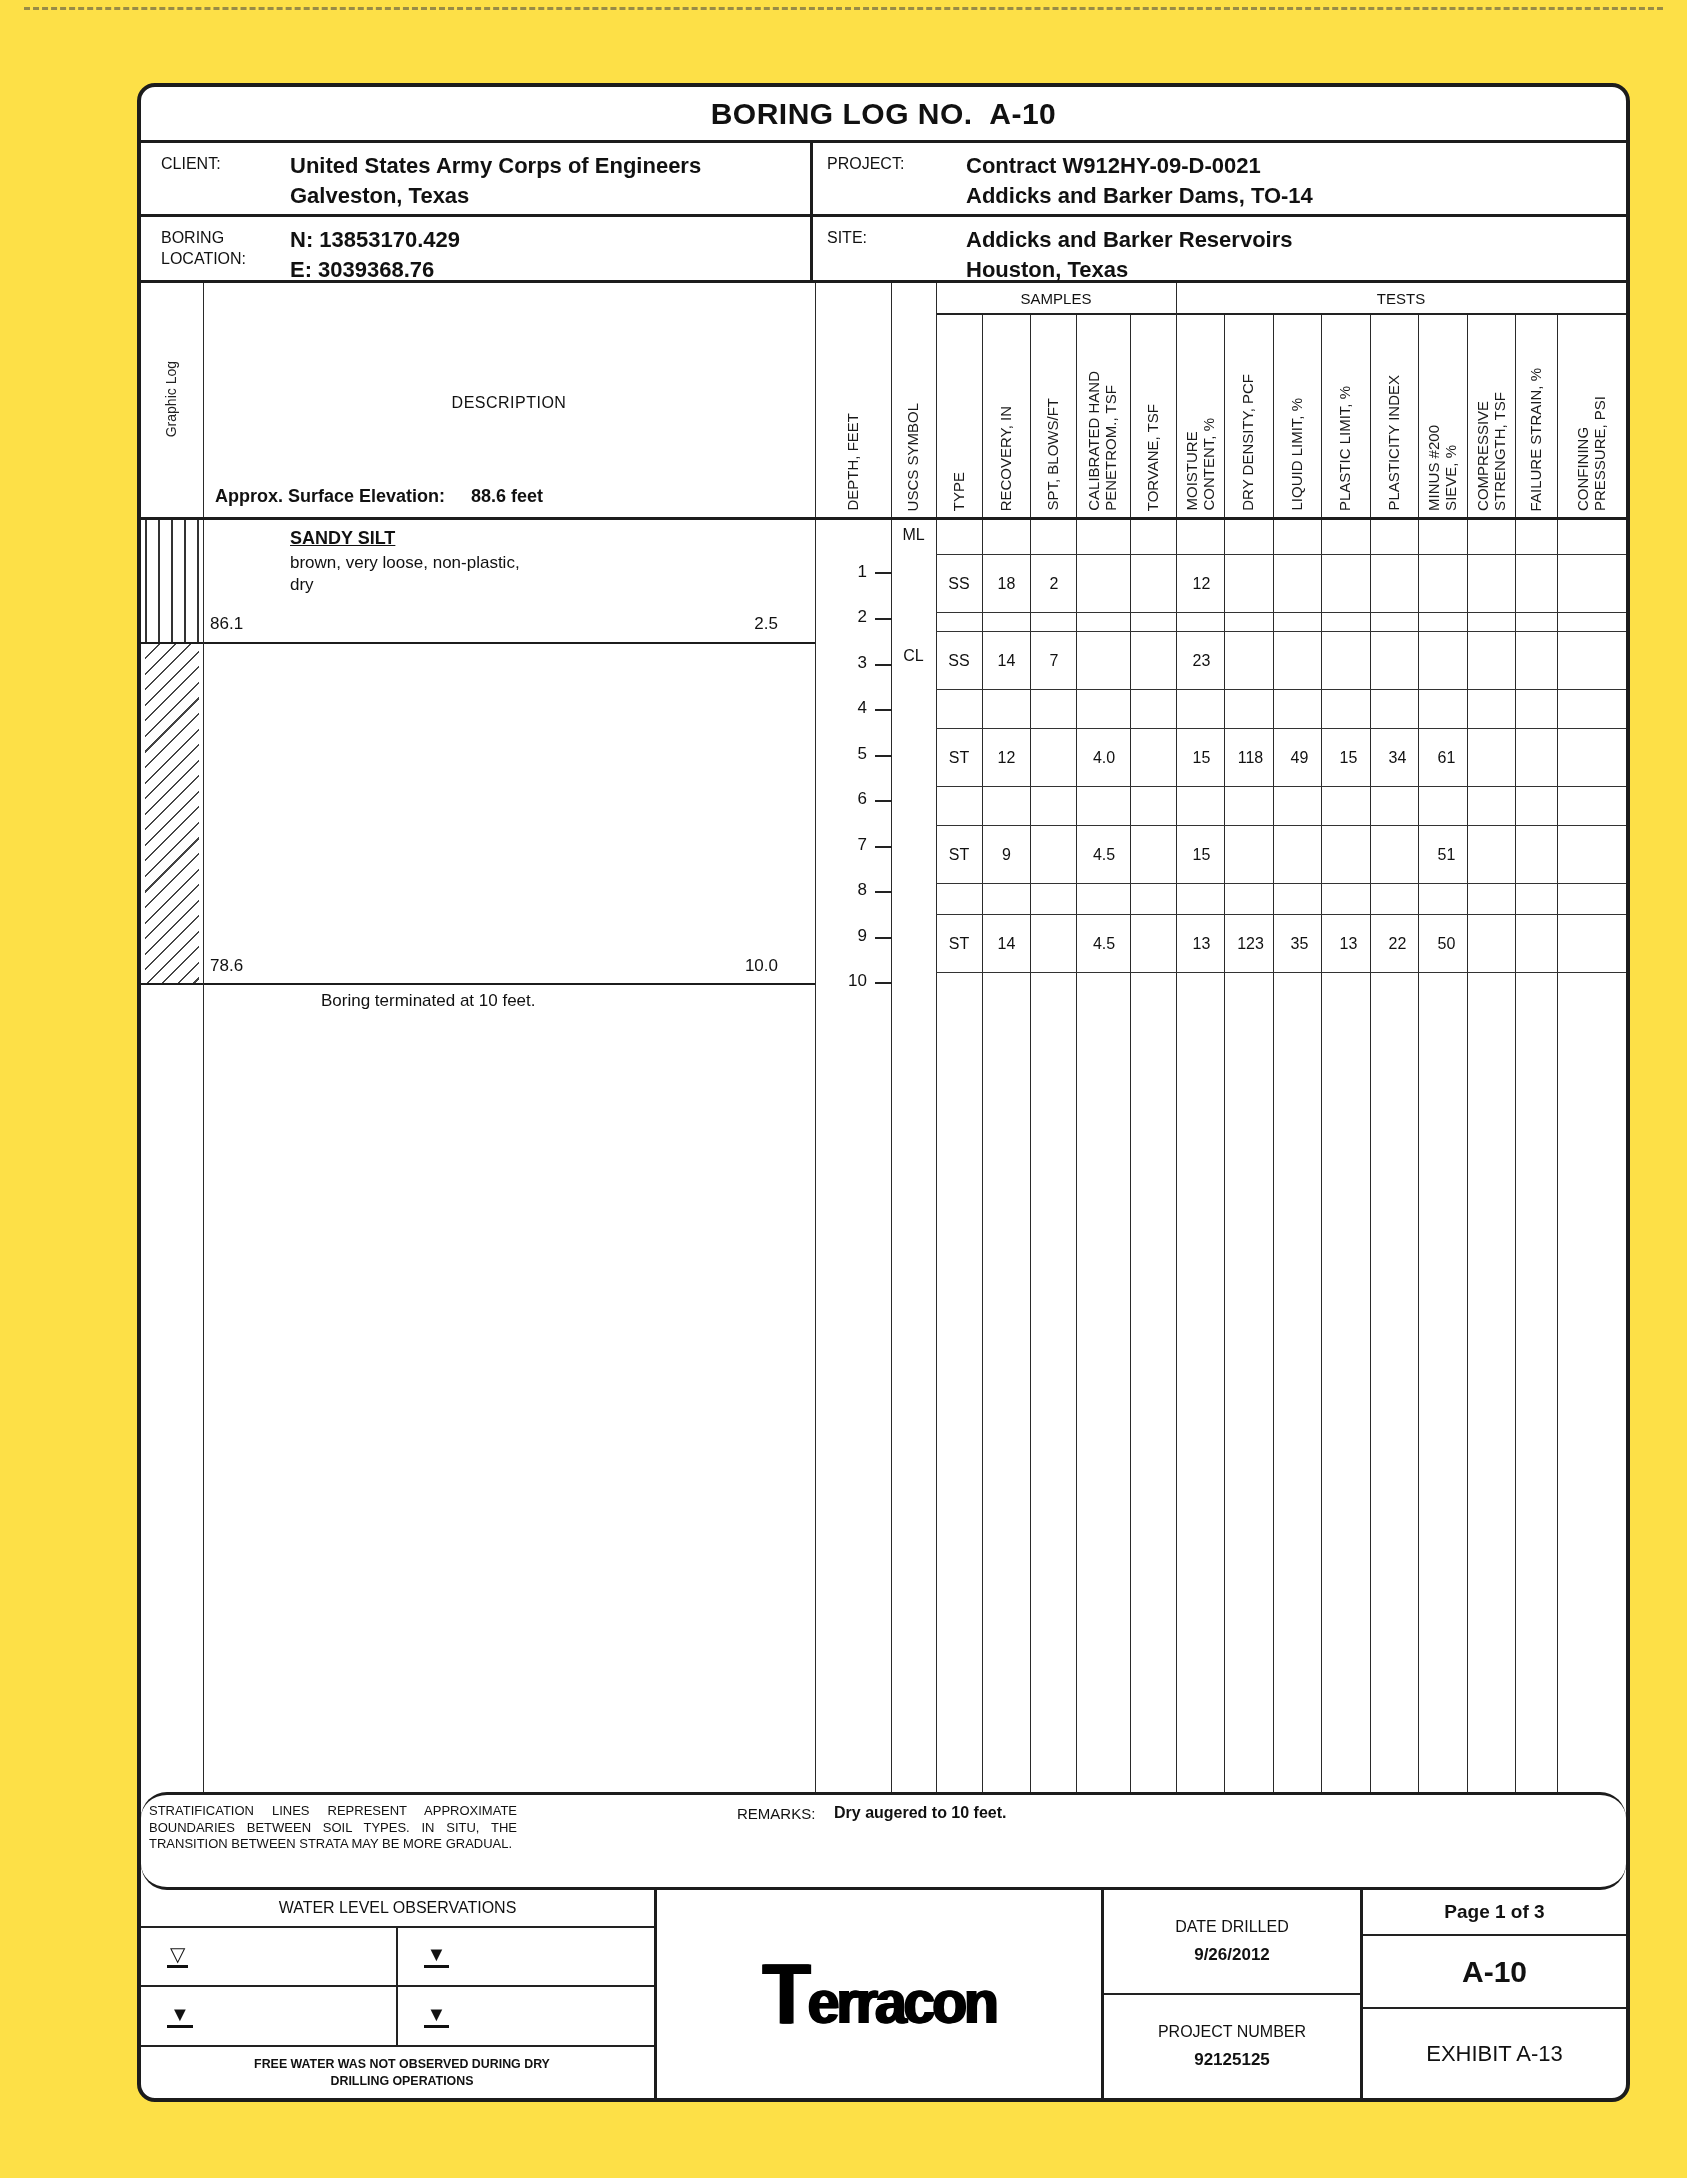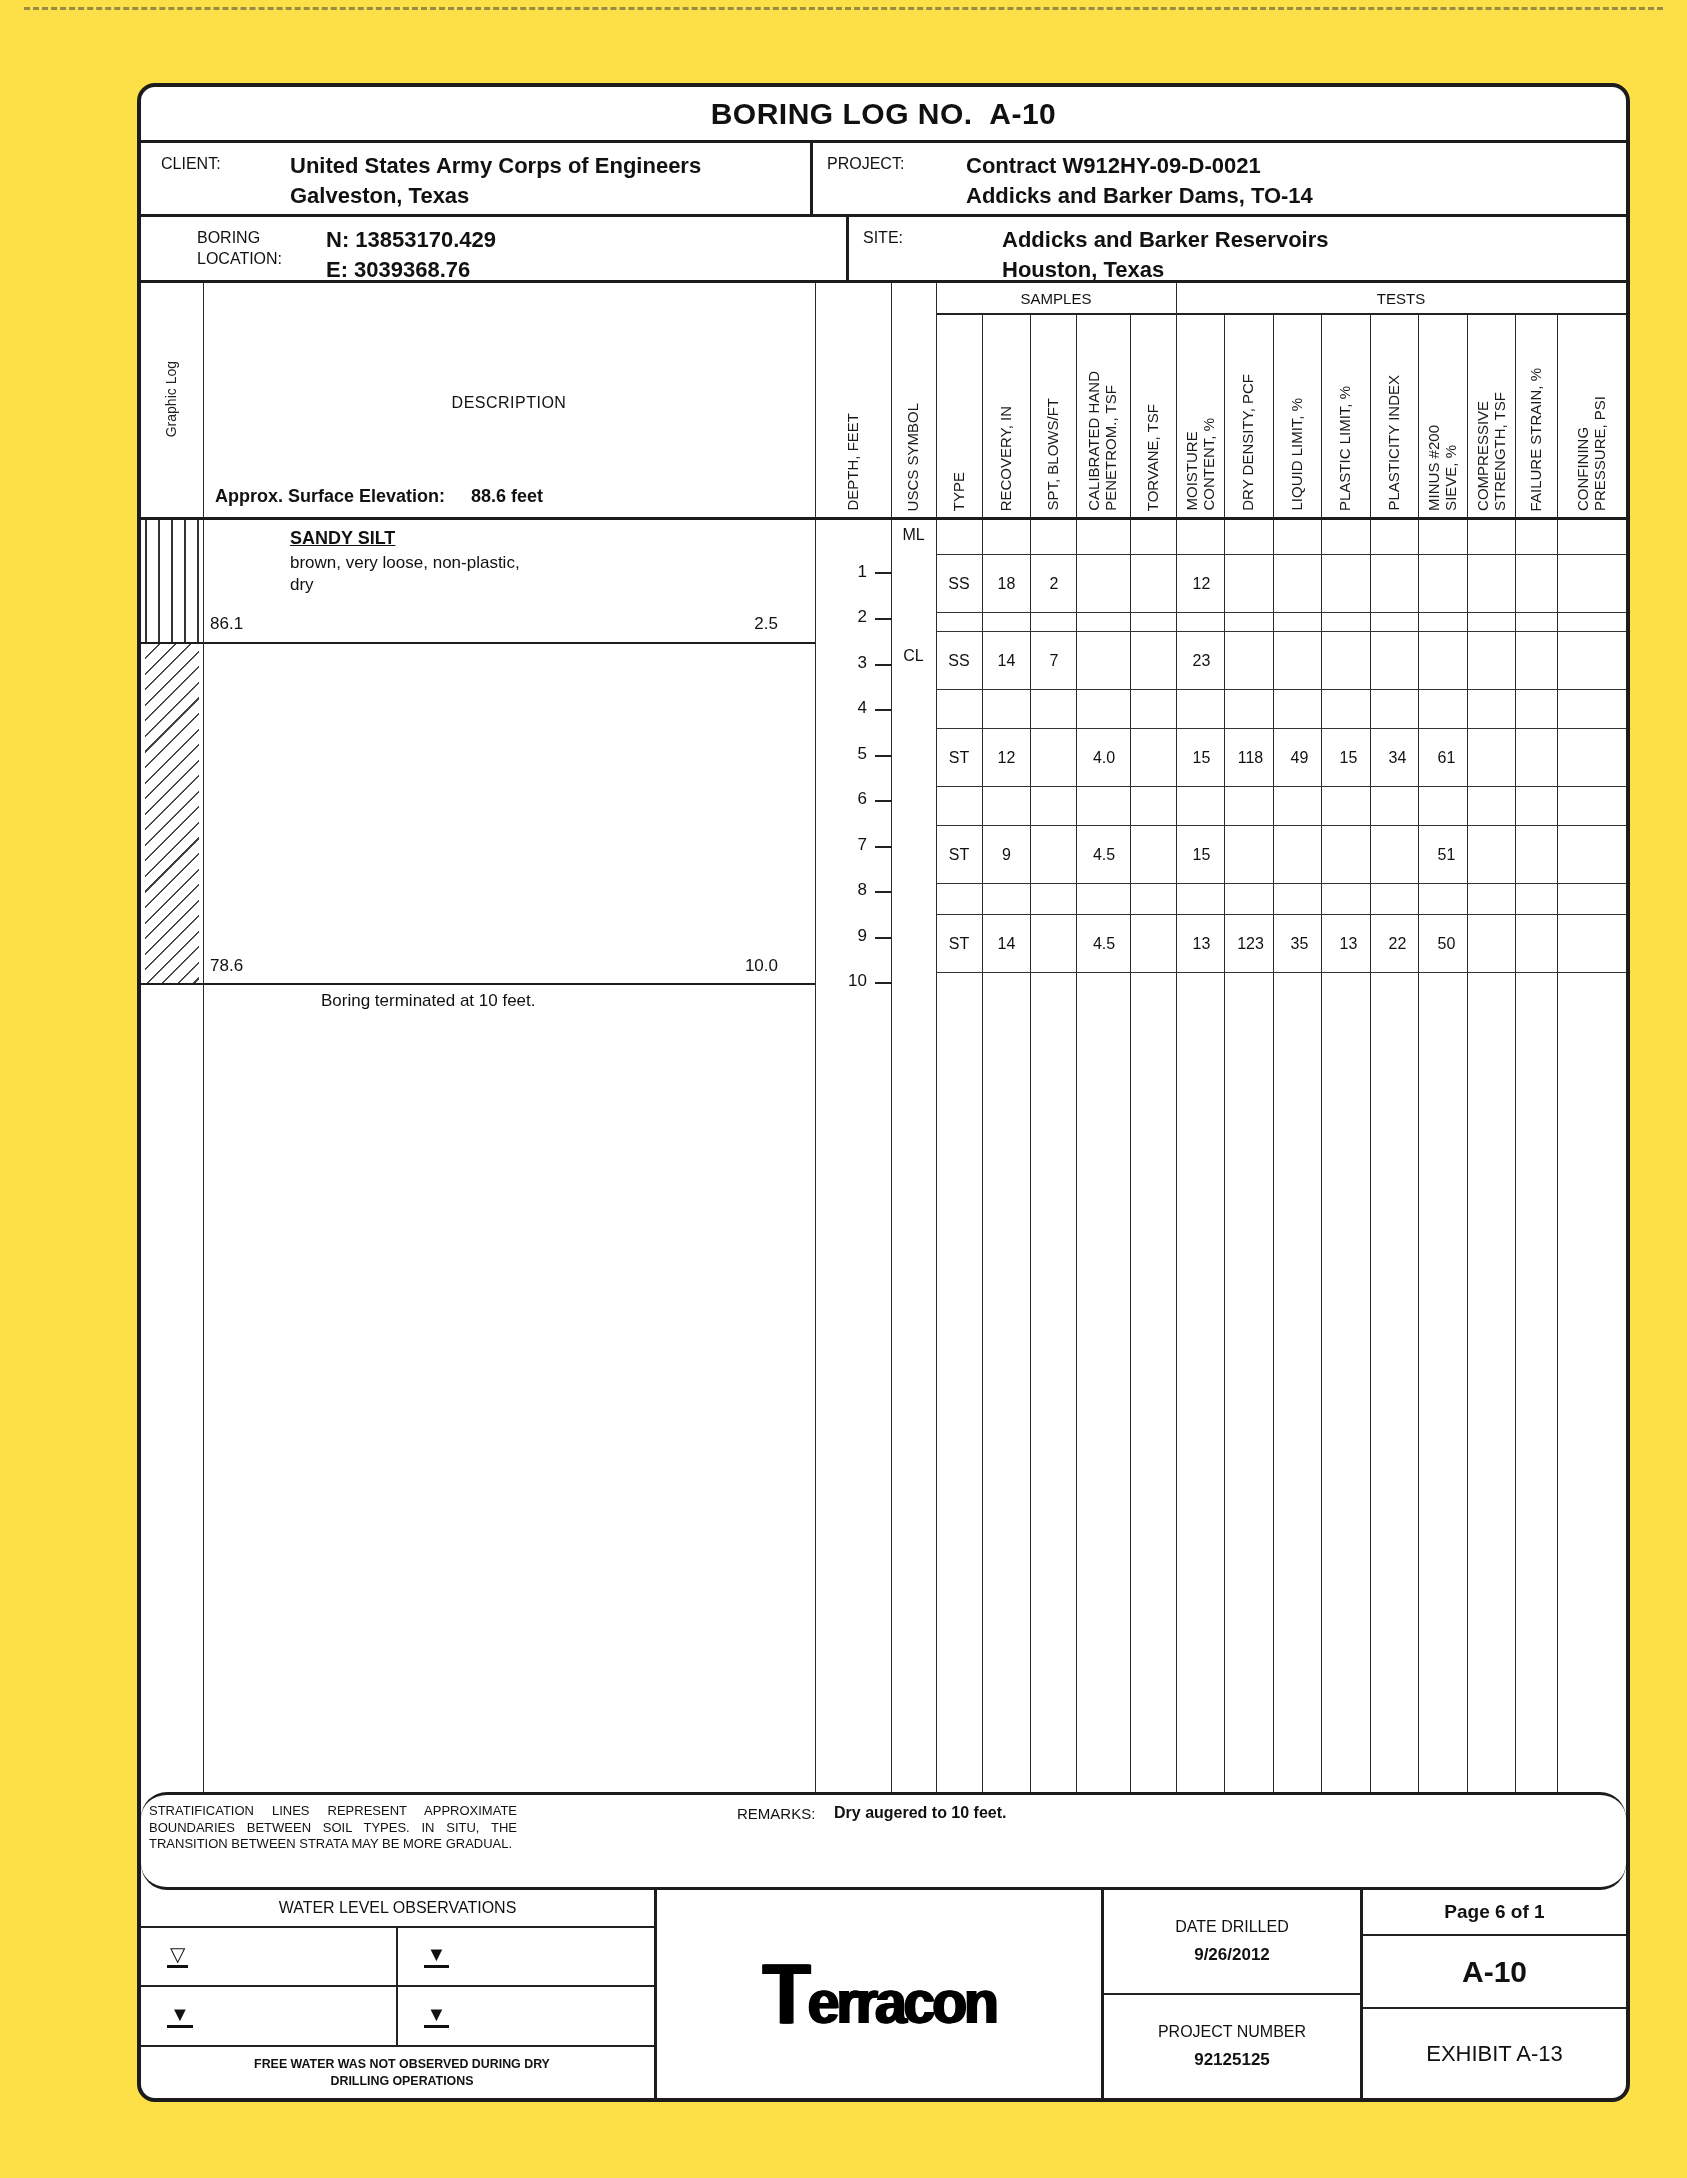--- a/index.html
+++ b/index.html
@@ -4,21 +4,21 @@
 <style>
   html,body{margin:0;padding:0;background:#e9e9e9;}
   .page{position:relative;width:1687px;height:2178px;background:#fde047;font-family:"Liberation Sans",sans-serif;color:#111;overflow:hidden;}
   .scan-top{position:absolute;top:7px;left:24px;right:24px;height:0;border-top:3px dashed rgba(70,70,70,.55);}
   .doc{position:absolute;left:137px;top:83px;width:1485px;border:4px solid #1c1c1c;border-radius:18px;overflow:hidden;background:#fff;}
 
   .title{height:53px;line-height:53px;text-align:center;font-size:30px;font-weight:bold;border-bottom:3px solid #1c1c1c;white-space:pre;letter-spacing:0.5px;}
 
   .hrow{display:flex;border-bottom:3px solid #1c1c1c;}
   .hrow.r1{height:71px;}
-  .hrow.r2{height:63px;padding-left:36px;}
+  .hrow.r2{height:63px;}
   .cell-l{width:672px;border-right:3px solid #1c1c1c;display:flex;padding:8px 0 0 20px;box-sizing:border-box;}
   .cell-r{flex:1;display:flex;padding:8px 0 0 14px;}
   .hlabel{width:129px;font-size:16px;padding-top:3px;white-space:pre-line;line-height:1.3;flex:none;}
   .cell-r .hlabel{width:139px;}
   .hval{font-size:22px;font-weight:bold;white-space:pre-line;line-height:1.35;}
 
   .colhead{position:relative;height:234px;border-bottom:3px solid #1c1c1c;}
   .gstrip{position:absolute;top:0;height:32px;border-bottom:2px solid #222;display:flex;align-items:center;justify-content:center;font-size:15px;box-sizing:border-box;}
   .rlab{position:absolute;top:36px;bottom:6px;display:flex;align-items:flex-end;justify-content:center;}
   .rlab.tall{top:4px;}
@@ -375,21 +375,21 @@
           <div class="ilabel">DATE DRILLED</div>
           <div class="ival">9/26/2012</div>
         </div>
         <div class="icell">
           <div class="ilabel">PROJECT NUMBER</div>
           <div class="ival">92125125</div>
         </div>
       </div>
 
       <div class="sbox">
-        <div class="st1">Page 6 of 1</div>
+        <div class="st1">Page 1 of 3</div>
         <div class="st2">A-10</div>
         <div class="st3">EXHIBIT A-13</div>
       </div>
     </div>
 
   </div>
 </div>
 
 
 </body></html>

